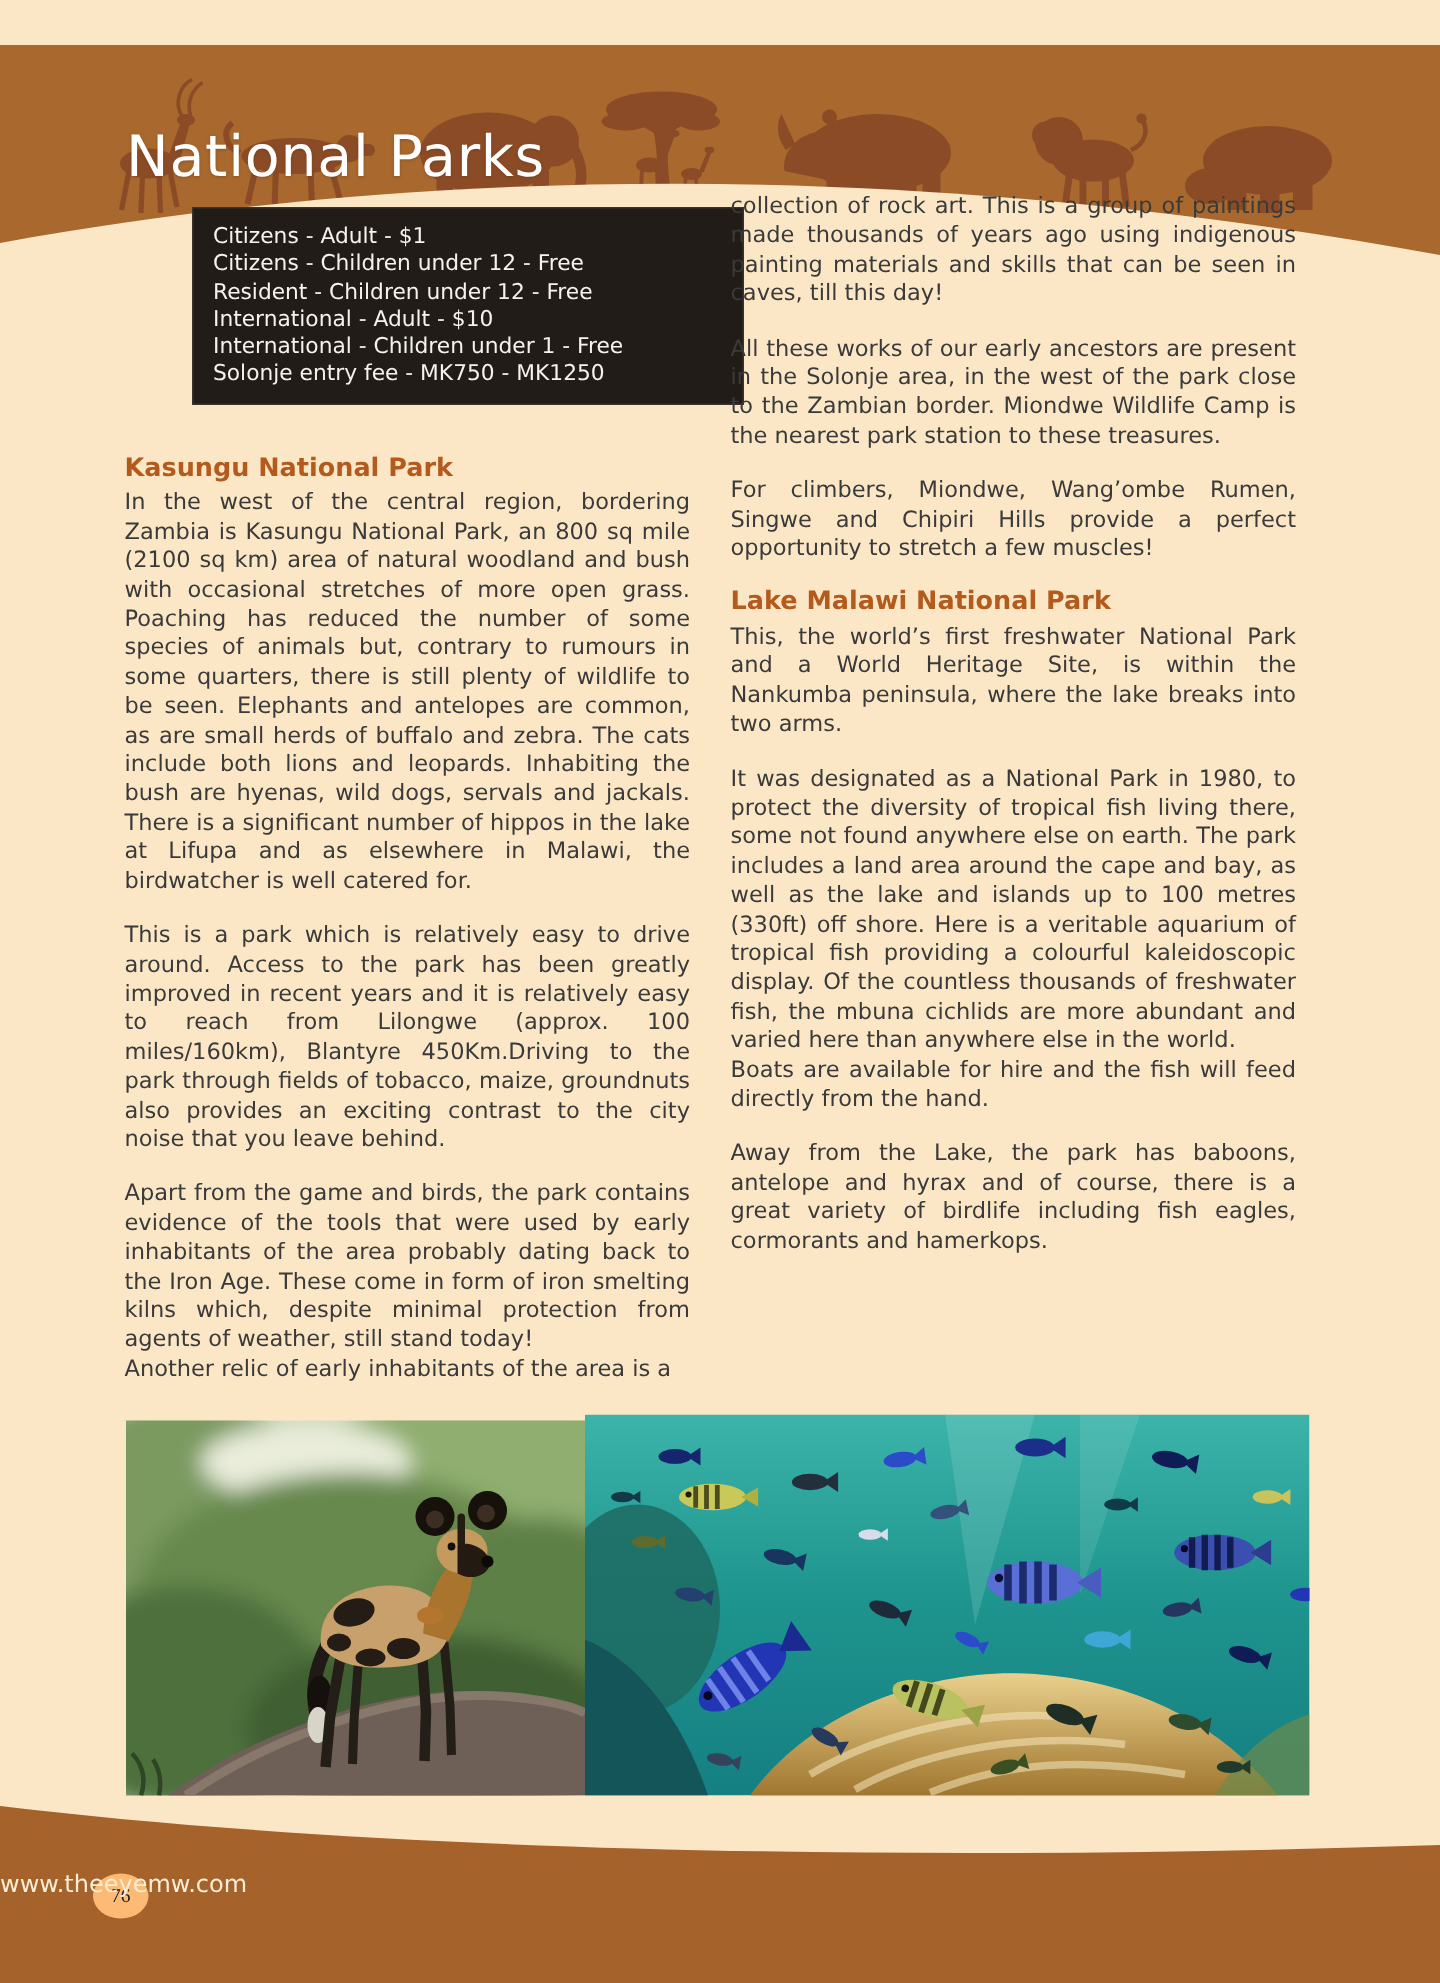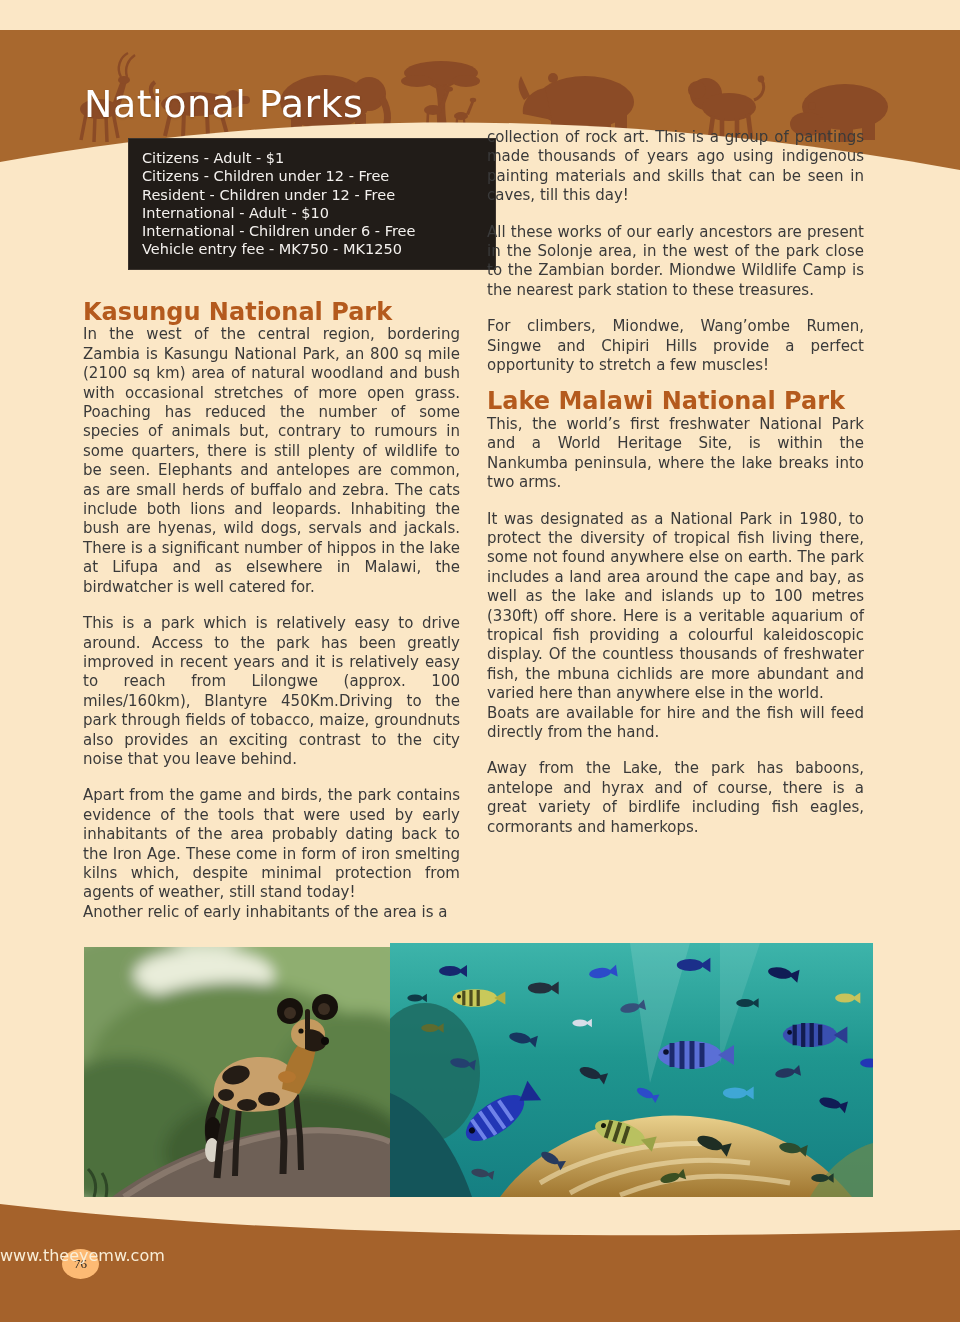--- a/index.html
+++ b/index.html
@@ -27,21 +27,21 @@
   .fees div{white-space:nowrap;}
   
   .col{
     position:absolute;width:377px;
     color:#3a3a3a;font-size:15px;line-height:19.4px;
     text-align:justify;
   }
   .col-left{left:83px;top:303px;}
   .col-right{left:487px;top:128px;}
   .section-heading{
-    color:#b45a1d;font-size:24px;font-weight:bold;
+    color:#b45a1d;font-size:17px;font-weight:bold;
     margin:0 0 3px 0;text-align:left;
   }
   .col-right .section-heading{margin-top:14px;}
   .para{margin:0 0 17px 0;}
   .para.no-gap{margin-bottom:0;}
   
   .photos{position:absolute;left:84px;top:943px;width:789px;height:254px;display:flex;}
   .photo-left{margin-top:4px;}
   
   .footer{position:absolute;left:0;top:1200px;width:960px;height:122px;}
@@ -142,22 +142,22 @@
     <path d="M0,132 C300,78 620,78 960,140 L960,170 L0,170 Z" fill="#fbe7c6"></path>
   </svg>
   <div class="page-title">National Parks</div>
 </div>
 
 <div class="fees">
   <div>Citizens - Adult - $1</div>
   <div>Citizens - Children under 12 - Free</div>
   <div>Resident  - Children under 12 - Free</div>
   <div>International  - Adult - $10</div>
-  <div>International - Children under 6 - Free</div>
-  <div>Vehicle entry fee - MK750 - MK1250</div>
+  <div>International - Children under 1 - Free</div>
+  <div>Solonje entry fee - MK750 - MK1250</div>
 </div>
 
 <div class="col col-left">
   <div class="section-heading">Kasungu National Park</div>
   <p class="para">In the west of the central region, bordering Zambia is Kasungu National Park, an 800 sq mile (2100 sq km) area of natural woodland and bush with occasional stretches of more open grass. Poaching has reduced the number of some species of animals but, contrary to rumours in some quarters, there is still plenty of wildlife to be seen. Elephants and antelopes are common, as are small herds of buffalo and zebra. The cats include both lions and leopards. Inhabiting the bush are hyenas, wild dogs, servals and jackals. There is a significant number of hippos in the lake at Lifupa and as elsewhere in Malawi, the birdwatcher is well catered for.</p>
   <p class="para">This is a park which is relatively easy to drive around. Access to the park has been greatly improved in recent years and it is relatively easy to reach from Lilongwe (approx. 100 miles/160km), Blantyre 450Km.Driving to the park through fields of tobacco, maize, groundnuts also provides an exciting contrast to the city noise that you leave behind.</p>
   <p class="para no-gap">Apart from the game and birds, the park contains evidence of the tools that were used by early inhabitants of the area probably dating back to the Iron Age. These come in form of iron smelting kilns which, despite minimal protection from agents of weather, still stand today!</p>
   <p class="para">Another relic of early inhabitants of the area is a</p>
 </div>
 

